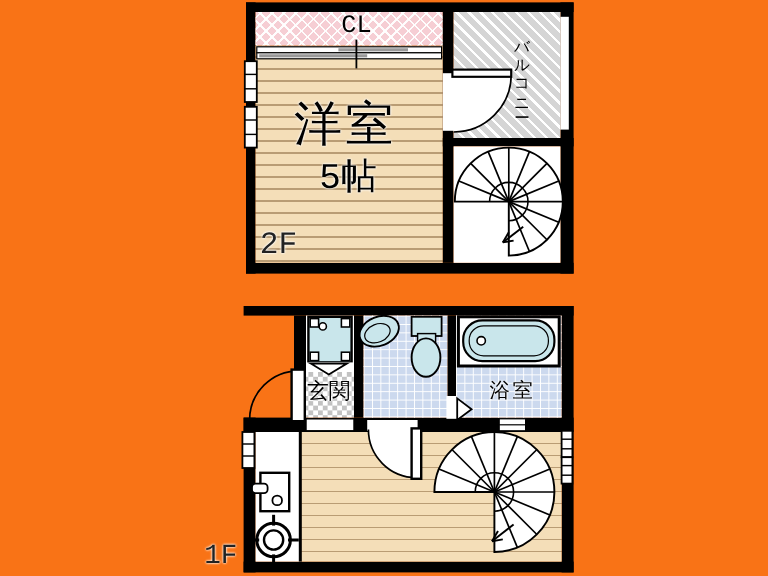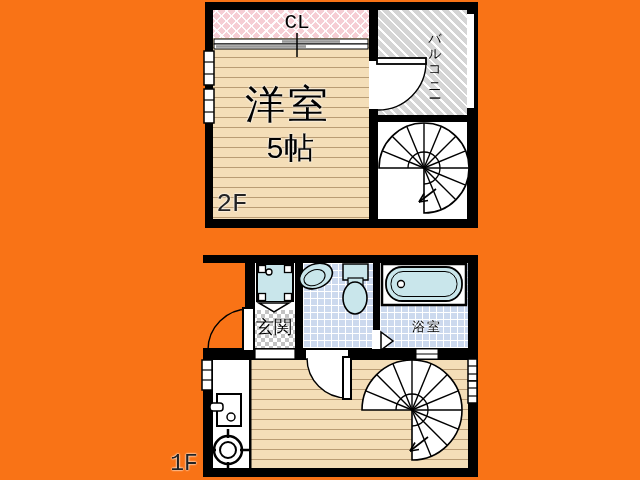--- a/index.html
+++ b/index.html
@@ -221,16 +221,16 @@
       <line x1="468" y1="396" x2="477" y2="396" class="ln" stroke-width="1.2"></line>
     </g>
   </svg>
 
   <div class="lbl" style="left:297px;top:22px;font-size:21px;">CL</div>
   <div class="lbl" style="left:288px;top:108px;font-size:40px;letter-spacing:3px;">洋室</div>
   <div class="lbl" style="left:290px;top:150px;font-size:30px;text-align:center;">5帖</div>
   <div class="lbl-v" style="left:434px;top:24px;font-size:13px;">バルコニー</div>
   <div class="lbl" style="left:184px;top:204px;font-size:26px;color:#222;margin-left:48px;">2F</div>
   <div class="lbl" style="left:274px;top:328px;font-size:18px;">玄関</div>
-  <div class="lbl" style="left:427px;top:327px;font-size:13px;letter-spacing:2px;">浴室</div>
+  <div class="lbl" style="left:427px;top:327px;font-size:17px;letter-spacing:2px;">浴室</div>
   <div class="lbl" style="left:184px;top:464px;font-size:23px;color:#222;">1F</div>
 
 </div>
 
 </body></html>

